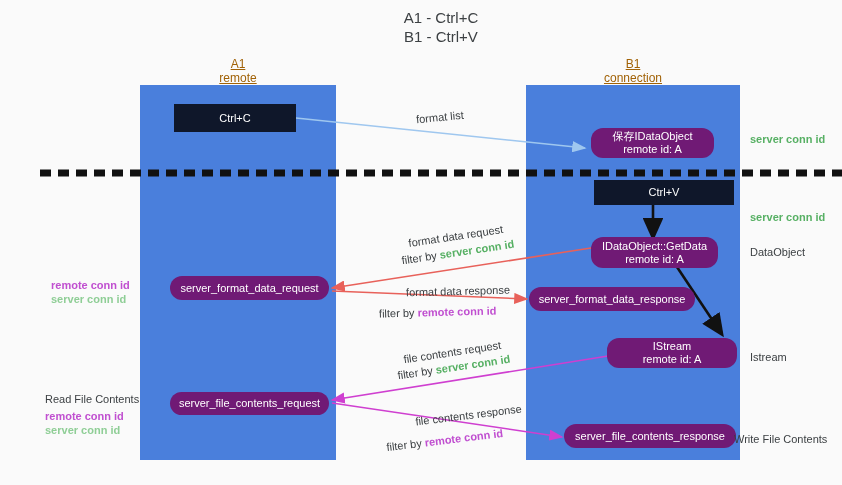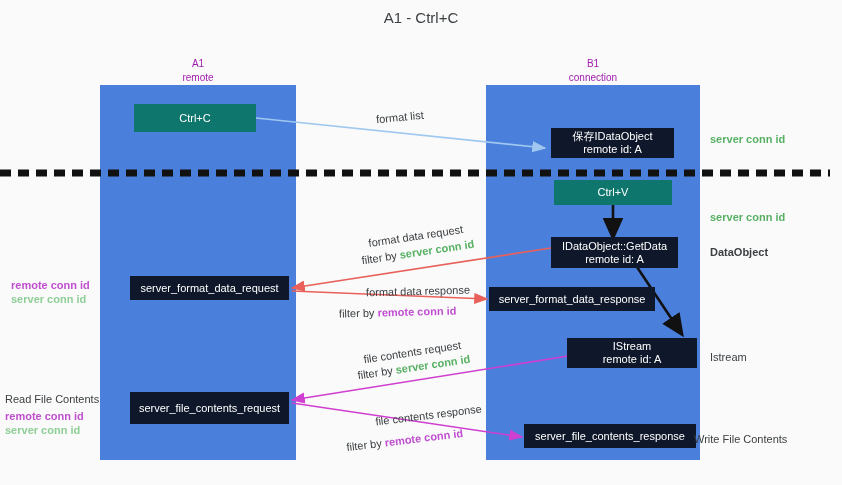--- a/index.html
+++ b/index.html
@@ -4,45 +4,45 @@
 <style>
   html,body{margin:0;padding:0;}
   body{
     width:842px;height:485px;
     background:#fafafa;
     font-family:"Liberation Sans", sans-serif;
     position:relative;
     overflow:hidden;
     color:#3c4043;
   }
-  .stage{position:absolute;inset:0;}
+  .stage{position:absolute;inset:0;margin-left:40px;}
   svg.wires{position:absolute;left:0;top:0;width:842px;height:485px;pointer-events:none;}
 
   .title{
     position:absolute;left:0;right:0;top:8px;
     text-align:center;font-size:15px;line-height:19px;color:#3c4043;
   }
 
   .lane{position:absolute;background:#4a7fdc;}
   .lane-a{left:100px;top:85px;width:196px;height:375px;}
   .lane-b{left:486px;top:85px;width:214px;height:375px;}
 
   .lane-head{
-    position:absolute;text-align:center;font-size:10px;line-height:14px;color:#a21caf;
+    position:absolute;text-align:center;font-size:12px;line-height:14px;color:#a16207;text-decoration:underline;
   }
   .lane-head.a{left:100px;top:57px;width:196px;}
   .lane-head.b{left:486px;top:57px;width:214px;}
 
   .box{
     position:absolute;box-sizing:border-box;
     display:flex;flex-direction:column;align-items:center;justify-content:center;
     color:#ffffff;font-size:11px;line-height:13px;text-align:center;
   }
-  .box.green{background:#0f766e;}
-  .box.orange{background:#0f172a;}
+  .box.green{background:#0f172a;}
+  .box.orange{background:#701a75;border-radius:12px;}
 
   .edge-label{
     position:absolute;font-size:11px;line-height:14px;color:#3c4043;white-space:nowrap;
   }
   .green-t{color:#57b064;font-weight:bold;}
   .purple-t{color:#c04fd0;font-weight:bold;}
 
   .side-label{
     position:absolute;font-size:11px;line-height:14px;white-space:nowrap;color:#3c4043;
   }
@@ -50,20 +50,21 @@
   .side-label .gl2{color:#57b064;font-weight:bold;}
   .side-label .pl{color:#c04fd0;font-weight:bold;}
 </style>
 </head>
 <body>
 
 <div class="stage">
 
   <div class="title">
     <div>A1 - Ctrl+C</div>
+    <div>B1 - Ctrl+V</div>
   </div>
 
   <div class="lane-head a">
     <div>A1</div>
     <div>remote</div>
   </div>
   <div class="lane-head b">
     <div>B1</div>
     <div>connection</div>
   </div>
@@ -106,21 +107,21 @@
 
   <div class="box green" style="left:134px;top:104px;width:122px;height:28px;">
     <span>Ctrl+C</span>
   </div>
 
   <div class="box orange" style="left:551px;top:128px;width:123px;height:30px;">
     <span>保存IDataObject</span>
     <span>remote id: A</span>
   </div>
 
-  <div class="box green" style="left:554px;top:180px;width:118px;height:25px;">
+  <div class="box green" style="left:554px;top:180px;width:140px;height:25px;">
     <span>Ctrl+V</span>
   </div>
 
   <div class="box orange" style="left:551px;top:237px;width:127px;height:31px;">
     <span>IDataObject::GetData</span>
     <span>remote id: A</span>
   </div>
 
   <div class="box orange" style="left:130px;top:276px;width:159px;height:24px;">
     <span>server_format_data_request</span>
@@ -128,21 +129,21 @@
 
   <div class="box orange" style="left:489px;top:287px;width:166px;height:24px;">
     <span>server_format_data_response</span>
   </div>
 
   <div class="box orange" style="left:567px;top:338px;width:130px;height:30px;">
     <span>IStream</span>
     <span>remote id: A</span>
   </div>
 
-  <div class="box orange" style="left:130px;top:392px;width:159px;height:32px;">
+  <div class="box orange" style="left:130px;top:392px;width:159px;height:23px;">
     <span>server_file_contents_request</span>
   </div>
 
   <div class="box orange" style="left:524px;top:424px;width:172px;height:24px;">
     <span>server_file_contents_response</span>
   </div>
 
   <div class="edge-label" style="left:376px;top:110px;transform:rotate(-5.5deg);">format list</div>
 
   <div class="edge-label" style="left:368px;top:229px;transform:rotate(-8.5deg);">format data request</div>
@@ -164,21 +165,21 @@
   <div class="edge-label" style="left:346px;top:433px;transform:rotate(-7deg);">
     <span>filter by </span><span class="purple-t">remote conn id</span>
   </div>
 
   <div class="side-label" style="left:710px;top:132px;">
     <span class="gl2">server conn id</span>
   </div>
   <div class="side-label" style="left:710px;top:210px;">
     <span class="gl2">server conn id</span>
   </div>
-  <div class="side-label" style="left:710px;top:245px;font-weight:bold;">DataObject</div>
+  <div class="side-label" style="left:710px;top:245px;">DataObject</div>
   <div class="side-label" style="left:710px;top:350px;">Istream</div>
   <div class="side-label" style="left:694px;top:432px;">Write File Contents</div>
 
   <div class="side-label" style="left:11px;top:278px;">
     <div><span class="pl">remote conn id</span></div>
     <div><span class="gl">server conn id</span></div>
   </div>
 
   <div class="side-label" style="left:5px;top:392px;">
     <div>Read File Contents</div>

